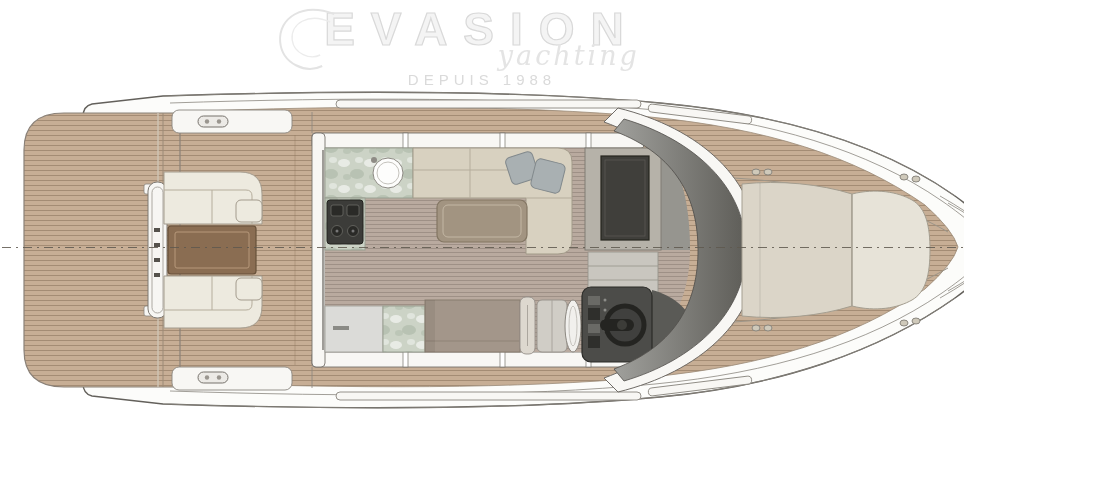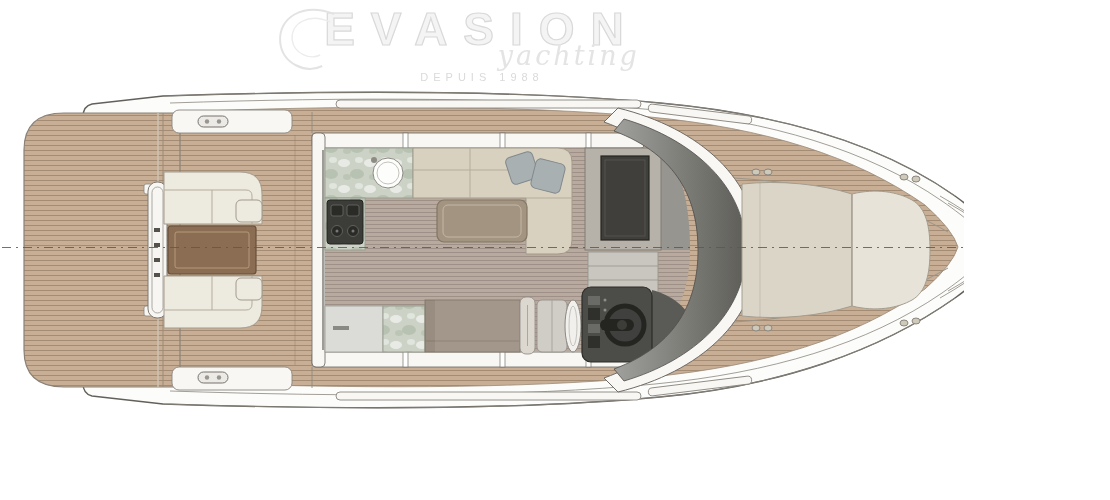--- a/index.html
+++ b/index.html
@@ -5,21 +5,21 @@
   html,body{margin:0;padding:0;background:#ffffff;}
   .stage{position:relative;width:964px;height:500px;overflow:hidden;background:#fff;
          font-family:"Liberation Sans",sans-serif;}
   
   .watermark{position:absolute;top:6px;left:50%;transform:translateX(-50%);
              text-align:center;z-index:1;user-select:none;white-space:nowrap;}
   .wm-brand{font-weight:bold;font-size:46px;letter-spacing:16px;
             color:#f4f4f4;-webkit-text-stroke:1.2px #d9d9d9;line-height:1;}
   .wm-script{font-family:"DejaVu Serif",serif;font-style:italic;font-size:27px;
              color:#e4e4e4;margin-top:-10px;letter-spacing:3px;line-height:1;text-align:right;}
-  .wm-tag{font-size:11px;letter-spacing:5px;color:#dadada;margin-top:2px;}
+  .wm-tag{font-size:15px;letter-spacing:5px;color:#dadada;margin-top:2px;}
   .wm-swirl{position:absolute;left:-52px;top:-6px;}
   
   svg.plan{position:absolute;inset:0;z-index:2;}
   .thin{stroke:#8a867f;stroke-width:.8;fill:none;}
 </style>
 </head>
 <body>
 
 <div class="stage">
 

